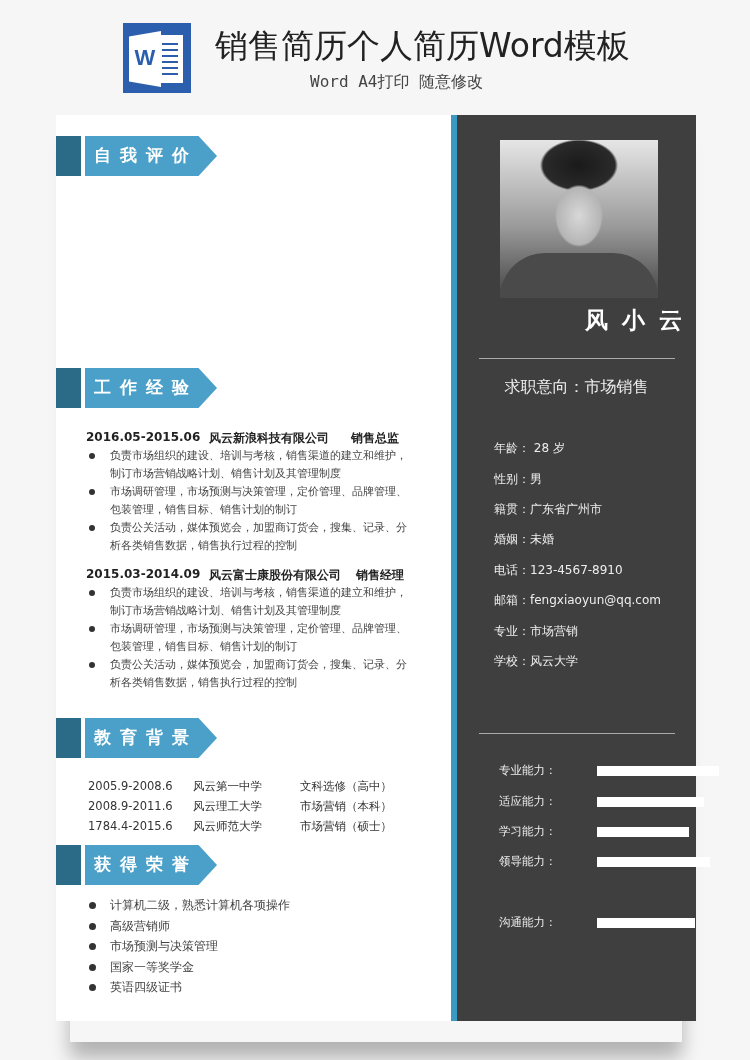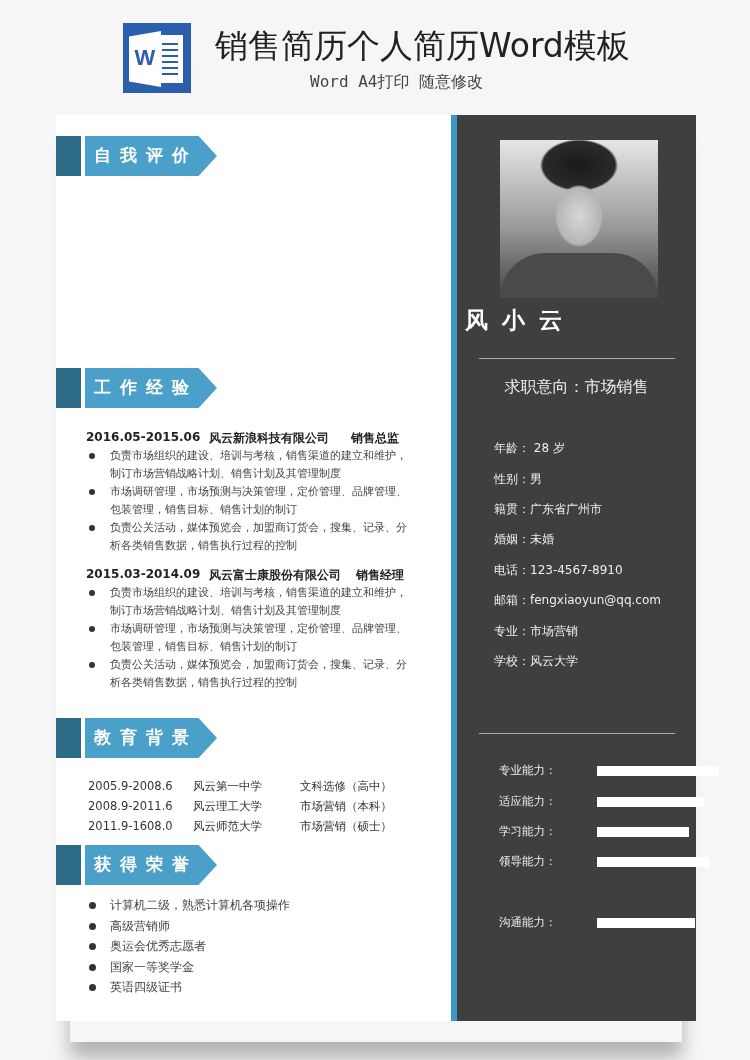--- a/index.html
+++ b/index.html
@@ -92,21 +92,21 @@
     background:
       radial-gradient(ellipse 40px 52px at 50% 48%, #d8d8d8 0%, #b5b5b5 55%, transparent 60%),
       radial-gradient(ellipse 60px 40px at 50% 16%, #1a1a1a 0%, #2a2a2a 60%, transparent 65%),
       linear-gradient(180deg, #e6e6e6 0%, #9a9a9a 55%, #444 100%);
   }
   .photo .shoulders {
     position: absolute; left: 0; bottom: 0; width: 158px; height: 45px;
     background: #4a4a4a; border-radius: 60px 60px 0 0;
   }
   .name {
-    position: absolute; left: 0; top: 190px; width: 239px; text-align: left;
+    position: absolute; left: 0; top: 190px; width: 239px; text-align: right;
     font-size: 23px; font-weight: bold; color: #fff; letter-spacing: 14px; padding-left: 8px;
   }
   .divider { position: absolute; left: 22px; width: 196px; height: 1px; background: #aaa; }
   .objective {
     position: absolute; left: 0; top: 262px; width: 239px; text-align: center;
     font-size: 16px; color: #eee; white-space: nowrap;
   }
   .info-row { position: absolute; left: 37px; font-size: 12px; color: #eee; white-space: nowrap; }
   .skill-row { position: absolute; left: 42px; height: 16px; width: 214px; }
   .skill-row .lbl { position: absolute; left: 0; top: 0; font-size: 11.5px; color: #eee; white-space: nowrap; }
@@ -180,34 +180,34 @@
     <span style="left:0">2005.9-2008.6</span>
     <span style="left:105px">风云第一中学</span>
     <span style="left:212px">文科选修（高中）</span>
   </div>
   <div class="edu-row" style="top:684px">
     <span style="left:0">2008.9-2011.6</span>
     <span style="left:105px">风云理工大学</span>
     <span style="left:212px">市场营销（本科）</span>
   </div>
   <div class="edu-row" style="top:704px">
-    <span style="left:0">2011.9-1608.0</span>
+    <span style="left:0">1784.4-2015.6</span>
     <span style="left:105px">风云师范大学</span>
     <span style="left:212px">市场营销（硕士）</span>
   </div>
 
   <div class="sec-head" style="top:730px">
     <div class="dark"></div>
     <div class="light"></div>
     <div class="label">获得荣誉</div>
   </div>
   <ul class="bullet-list honor" style="top:780px">
     <li>计算机二级，熟悉计算机各项操作</li>
     <li>高级营销师</li>
-    <li>奥运会优秀志愿者</li>
+    <li>市场预测与决策管理</li>
     <li>国家一等奖学金</li>
     <li>英语四级证书</li>
   </ul>
 
   <div class="stripe"></div>
 
   <div class="side">
     <div class="photo">
       <div class="shoulders"></div>
     </div>

